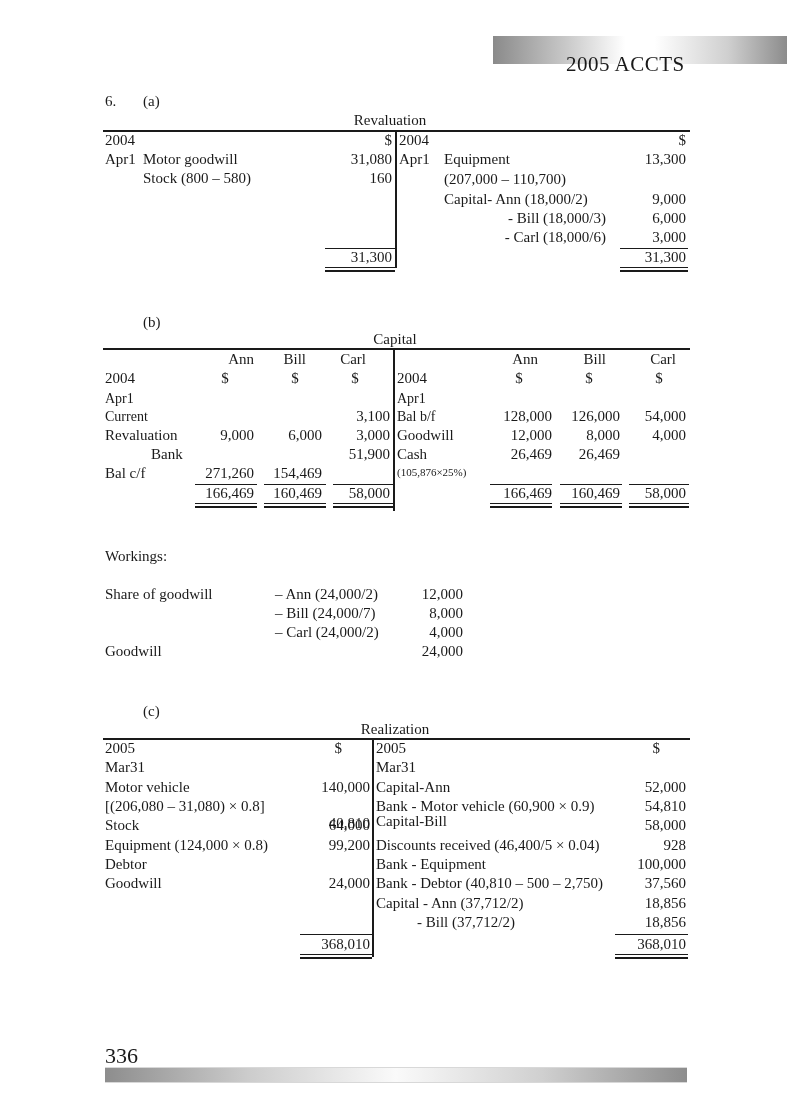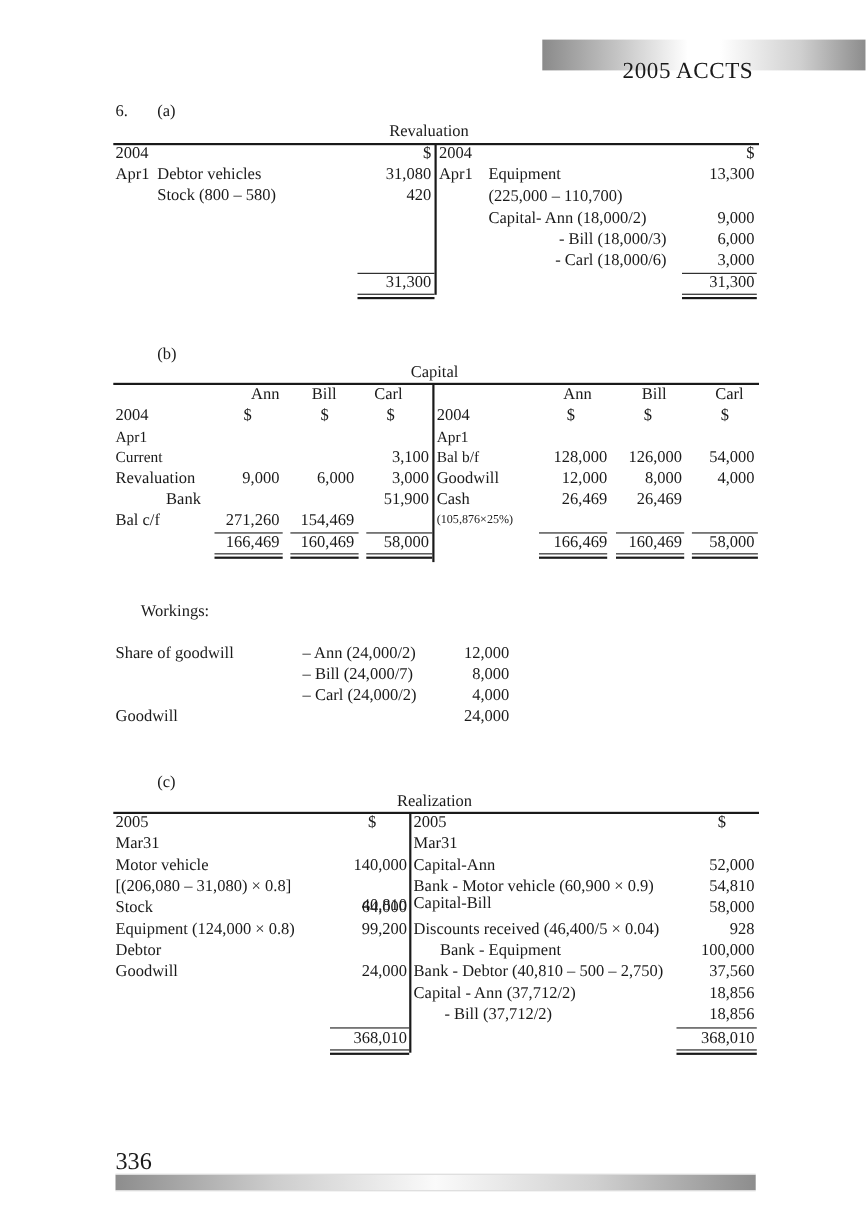--- a/index.html
+++ b/index.html
@@ -31,34 +31,34 @@
 <div class="abs" style="left:143px;top:92px;">(a)</div>
 
 <div>
   <div class="abs c" style="left:340px;top:111px;width:100px;">Revaluation</div>
   <div class="hline" style="left:103px;top:130px;width:587px;"></div>
   <div class="vline" style="left:395px;top:131px;height:137px;"></div>
 
   <div class="abs" style="left:105px;top:131px;">2004</div>
   <div class="abs r" style="left:330px;top:131px;width:62px;">$</div>
   <div class="abs" style="left:105px;top:150px;">Apr1</div>
-  <div class="abs" style="left:143px;top:150px;">Debtor vehicles</div>
+  <div class="abs" style="left:143px;top:150px;">Motor goodwill</div>
   <div class="abs r" style="left:300px;top:150px;width:92px;">31,080</div>
   <div class="abs" style="left:143px;top:169px;">Stock (800 – 580)</div>
-  <div class="abs r" style="left:300px;top:169px;width:92px;">420</div>
+  <div class="abs r" style="left:300px;top:169px;width:92px;">160</div>
   <div class="sline" style="left:325px;top:248px;width:70px;"></div>
   <div class="abs r" style="left:300px;top:248px;width:92px;">31,300</div>
   <div class="dline" style="left:325px;top:267px;width:70px;"></div>
 
   <div class="abs" style="left:399px;top:131px;">2004</div>
   <div class="abs r" style="left:600px;top:131px;width:86px;">$</div>
   <div class="abs" style="left:399px;top:150px;">Apr1</div>
   <div class="abs" style="left:444px;top:150px;">Equipment</div>
   <div class="abs r" style="left:600px;top:150px;width:86px;">13,300</div>
-  <div class="abs" style="left:444px;top:170px;">(225,000 – 110,700)</div>
+  <div class="abs" style="left:444px;top:170px;">(207,000 – 110,700)</div>
   <div class="abs" style="left:444px;top:190px;">Capital- Ann (18,000/2)</div>
   <div class="abs r" style="left:600px;top:190px;width:86px;">9,000</div>
   <div class="abs r" style="left:420px;top:209px;width:186px;">- Bill (18,000/3)</div>
   <div class="abs r" style="left:600px;top:209px;width:86px;">6,000</div>
   <div class="abs r" style="left:420px;top:228px;width:186px;">- Carl (18,000/6)</div>
   <div class="abs r" style="left:600px;top:228px;width:86px;">3,000</div>
   <div class="sline" style="left:620px;top:248px;width:68px;"></div>
   <div class="abs r" style="left:600px;top:248px;width:86px;">31,300</div>
   <div class="dline" style="left:620px;top:267px;width:68px;"></div>
 </div>
@@ -133,21 +133,21 @@
   <div class="sline" style="left:629px;top:484px;width:60px;"></div>
   <div class="abs r" style="left:470px;top:484px;width:82px;">166,469</div>
   <div class="abs r" style="left:540px;top:484px;width:80px;">160,469</div>
   <div class="abs r" style="left:610px;top:484px;width:76px;">58,000</div>
   <div class="dline" style="left:490px;top:503px;width:62px;"></div>
   <div class="dline" style="left:560px;top:503px;width:62px;"></div>
   <div class="dline" style="left:629px;top:503px;width:60px;"></div>
 </div>
 
 <div>
-  <div class="abs" style="left:105px;top:547px;margin-left:23px;">Workings:</div>
+  <div class="abs" style="left:105px;top:547px;">Workings:</div>
   <div class="abs" style="left:105px;top:585px;">Share of goodwill</div>
   <div class="abs" style="left:275px;top:585px;">– Ann (24,000/2)</div>
   <div class="abs r" style="left:400px;top:585px;width:63px;">12,000</div>
   <div class="abs" style="left:275px;top:604px;">– Bill (24,000/7)</div>
   <div class="abs r" style="left:400px;top:604px;width:63px;">8,000</div>
   <div class="abs" style="left:275px;top:623px;">– Carl (24,000/2)</div>
   <div class="abs r" style="left:400px;top:623px;width:63px;">4,000</div>
   <div class="abs" style="left:105px;top:642px;">Goodwill</div>
   <div class="abs r" style="left:400px;top:642px;width:63px;">24,000</div>
 </div>
@@ -180,27 +180,27 @@
   <div class="abs r" style="left:640px;top:739px;width:20px;">$</div>
   <div class="abs" style="left:376px;top:758px;">Mar31</div>
   <div class="abs" style="left:376px;top:778px;">Capital-Ann</div>
   <div class="abs r" style="left:600px;top:778px;width:86px;">52,000</div>
   <div class="abs" style="left:376px;top:797px;">Bank - Motor vehicle (60,900 × 0.9)</div>
   <div class="abs r" style="left:600px;top:797px;width:86px;">54,810</div>
   <div class="abs" style="left:376px;top:788px;margin-top:24px;">Capital-Bill</div>
   <div class="abs r" style="left:600px;top:816px;width:86px;">58,000</div>
   <div class="abs" style="left:376px;top:836px;">Discounts received (46,400/5 × 0.04)</div>
   <div class="abs r" style="left:600px;top:836px;width:86px;">928</div>
-  <div class="abs" style="left:376px;top:855px;margin-left:24px;">Bank - Equipment</div>
+  <div class="abs" style="left:376px;top:855px;">Bank - Equipment</div>
   <div class="abs r" style="left:600px;top:855px;width:86px;">100,000</div>
   <div class="abs" style="left:376px;top:874px;">Bank - Debtor (40,810 – 500 – 2,750)</div>
   <div class="abs r" style="left:600px;top:874px;width:86px;">37,560</div>
   <div class="abs" style="left:376px;top:894px;">Capital - Ann (37,712/2)</div>
   <div class="abs r" style="left:600px;top:894px;width:86px;">18,856</div>
-  <div class="abs" style="left:404px;top:913px;">- Bill (37,712/2)</div>
+  <div class="abs" style="left:417px;top:913px;">- Bill (37,712/2)</div>
   <div class="abs r" style="left:600px;top:913px;width:86px;">18,856</div>
   <div class="sline" style="left:615px;top:934px;width:73px;"></div>
   <div class="abs r" style="left:600px;top:935px;width:86px;">368,010</div>
   <div class="dline" style="left:615px;top:954px;width:73px;"></div>
 </div>
 
 <div class="pnum">336</div>
 <div class="fbar"></div>
 
 </body></html>

